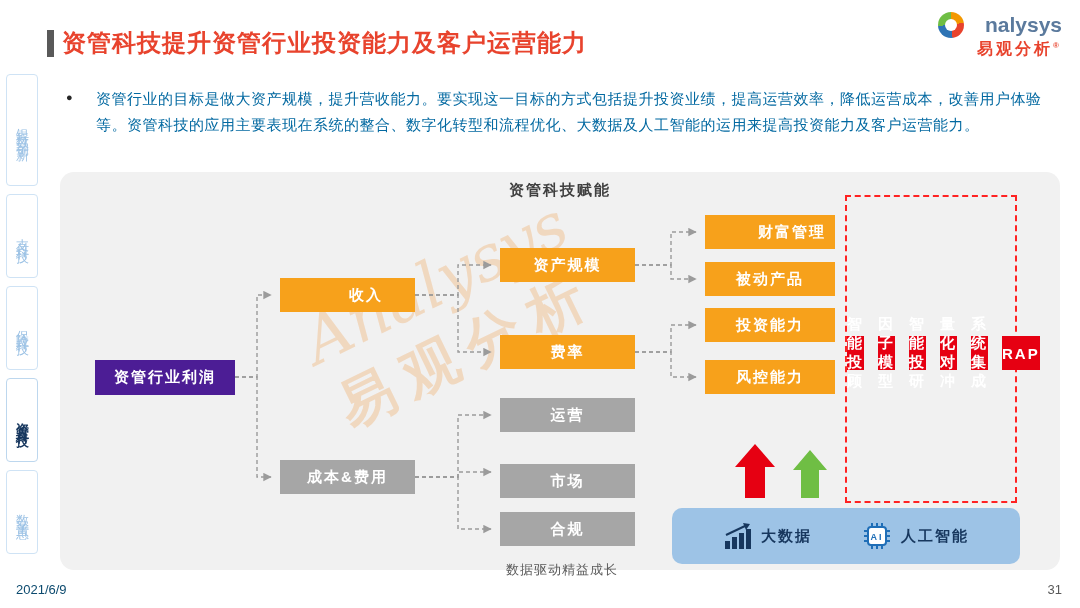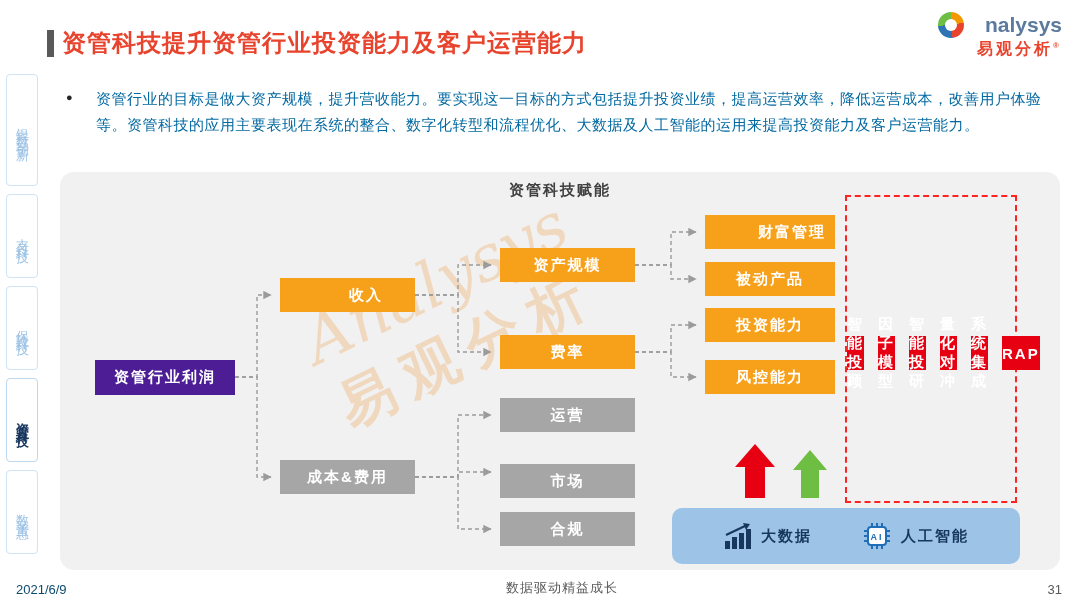--- a/index.html
+++ b/index.html
@@ -71,21 +71,21 @@
   .arrow-green { position:absolute; left:733px; top:278px; z-index:2; }
 
   .bottom-bar { position:absolute; left:612px; top:336px; width:348px; height:56px;
                 background:#9DC3E6; border-radius:10px; display:flex; align-items:center;
                 justify-content:space-evenly; z-index:2; }
   .bar-item { display:flex; align-items:center; gap:10px; color:#17375E; font-weight:bold;
               font-size:15px; letter-spacing:2px; }
 
   
   .footer-date  { position:absolute; left:16px;  bottom:11px; font-size:13px; color:#0c4a6e; }
-  .footer-slogan{ position:absolute; left:0; right:0; bottom:11px; text-align:center;
+  .footer-slogan{ position:absolute; left:0; right:0; bottom:29px; text-align:center;
                   font-size:13px; color:#595959; letter-spacing:1px;padding-left:44px; }
   .footer-page  { position:absolute; right:18px; bottom:11px; font-size:13px; color:#595959; }
 </style>
 </head>
 <body>
 
 <div class="slide">
 
   <nav class="sidebar">
     <div class="tab h6">银行数字创新</div>

